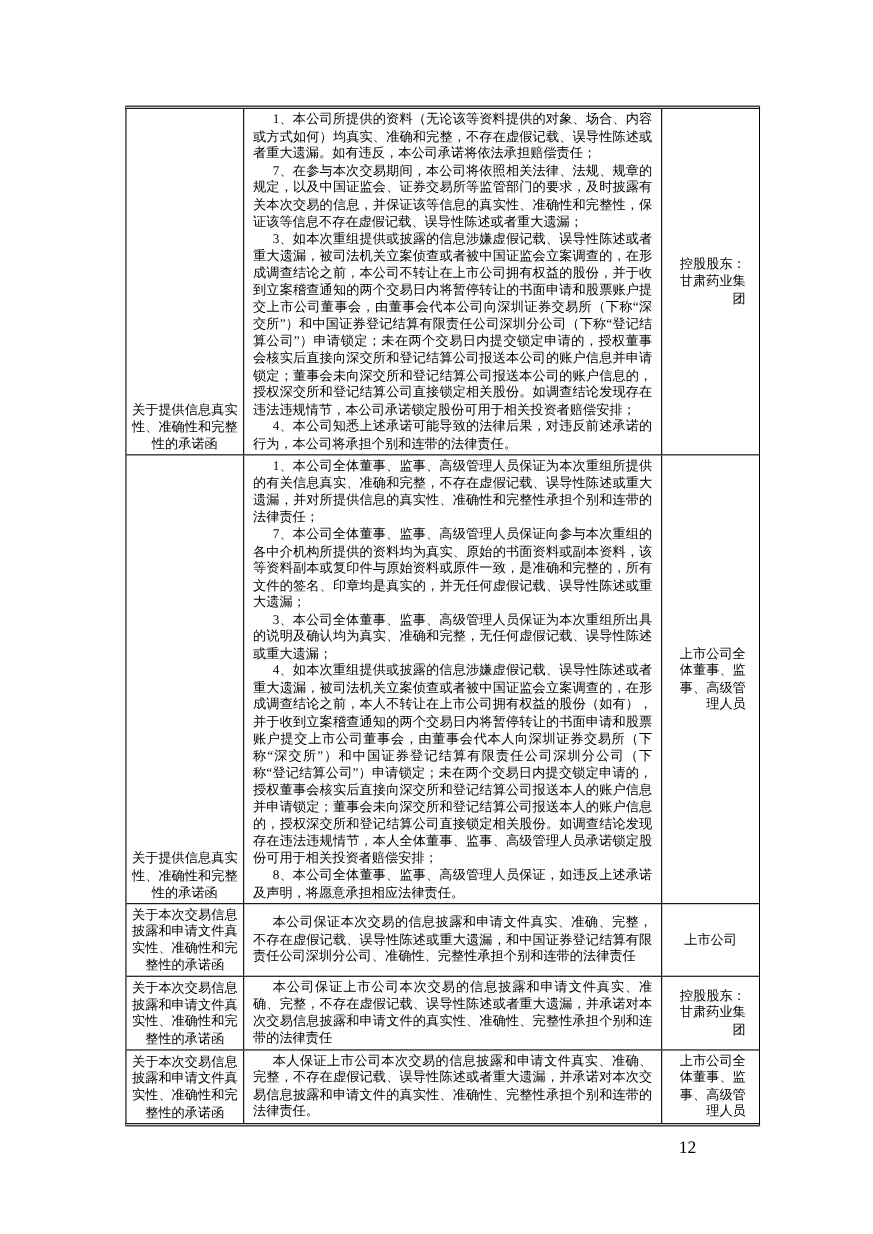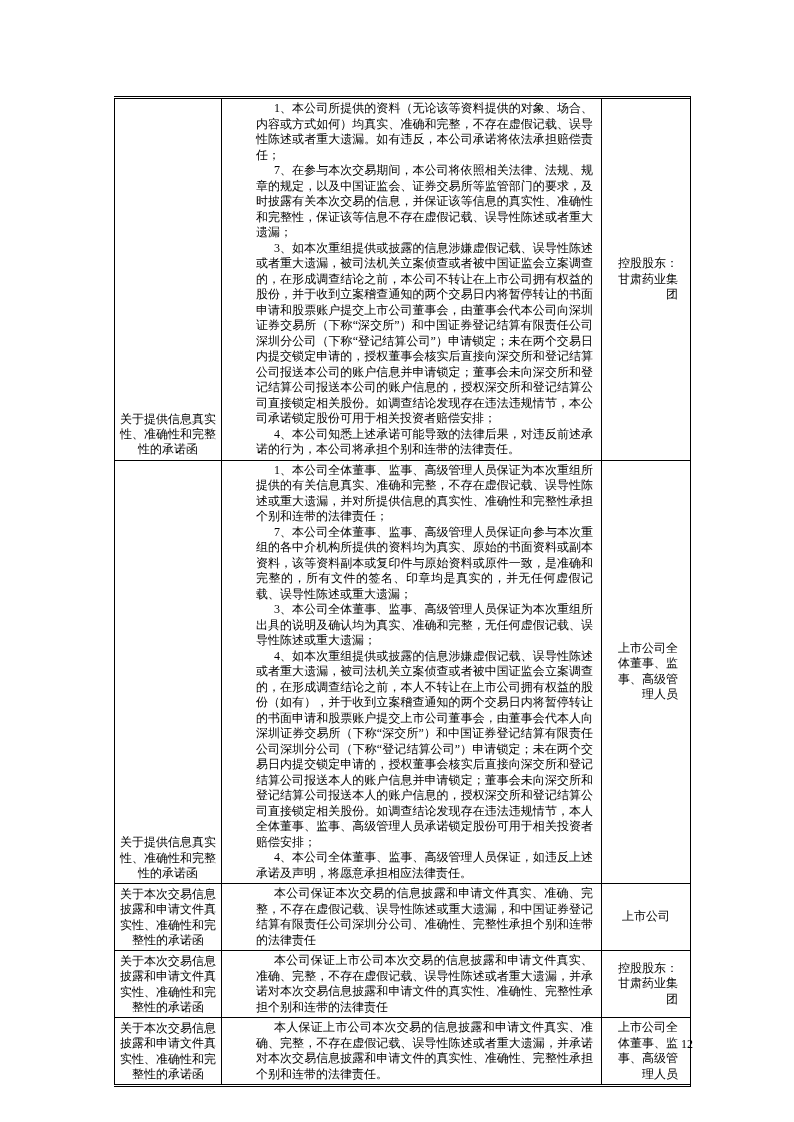--- a/index.html
+++ b/index.html
@@ -50,41 +50,40 @@
   .cell-content {
     flex: 1;
     border-right: 1px solid #000;
     padding: 2px 8px;
     font-size: 12px;
     line-height: 15.5px;
     text-align: justify;
     display: flex;
     flex-direction: column;
     justify-content: center;
-    margin-left: 26px;
   }
   .cell-entity {
     width: 88px;
     display: flex;
     align-items: center;
     justify-content: center;
     text-align: right;
     padding: 2px 12px;
     font-size: 12px;
     line-height: 15.5px;
   }
   .para {
     margin: 0;
     text-indent: 1.5em;
   }
   .page-number {
     position: absolute;
-    left: 681px;
+    left: 617px;
     top: 1036px;
-    font-size: 12px;
+    font-size: 16px;
     line-height: 16px;
   }
 </style>
 </head>
 <body>
 
 <div class="doc-table">
 
   <div class="t-row">
     <div class="cell cell-label">
@@ -103,21 +102,21 @@
 
   <div class="t-row">
     <div class="cell cell-label">
       <span>关于提供信息真实性、准确性和完整性的承诺函</span>
     </div>
     <div class="cell cell-content">
       <p class="para">1、本公司全体董事、监事、高级管理人员保证为本次重组所提供的有关信息真实、准确和完整，不存在虚假记载、误导性陈述或重大遗漏，并对所提供信息的真实性、准确性和完整性承担个别和连带的法律责任；</p>
       <p class="para">7、本公司全体董事、监事、高级管理人员保证向参与本次重组的各中介机构所提供的资料均为真实、原始的书面资料或副本资料，该等资料副本或复印件与原始资料或原件一致，是准确和完整的，所有文件的签名、印章均是真实的，并无任何虚假记载、误导性陈述或重大遗漏；</p>
       <p class="para">3、本公司全体董事、监事、高级管理人员保证为本次重组所出具的说明及确认均为真实、准确和完整，无任何虚假记载、误导性陈述或重大遗漏；</p>
       <p class="para">4、如本次重组提供或披露的信息涉嫌虚假记载、误导性陈述或者重大遗漏，被司法机关立案侦查或者被中国证监会立案调查的，在形成调查结论之前，本人不转让在上市公司拥有权益的股份（如有），并于收到立案稽查通知的两个交易日内将暂停转让的书面申请和股票账户提交上市公司董事会，由董事会代本人向深圳证券交易所（下称“深交所”）和中国证券登记结算有限责任公司深圳分公司（下称“登记结算公司”）申请锁定；未在两个交易日内提交锁定申请的，授权董事会核实后直接向深交所和登记结算公司报送本人的账户信息并申请锁定；董事会未向深交所和登记结算公司报送本人的账户信息的，授权深交所和登记结算公司直接锁定相关股份。如调查结论发现存在违法违规情节，本人全体董事、监事、高级管理人员承诺锁定股份可用于相关投资者赔偿安排；</p>
-      <p class="para">4、本公司全体董事、监事、高级管理人员保证，如违反上述承诺及声明，将愿意承担相应法律责任。</p>
+      <p class="para">8、本公司全体董事、监事、高级管理人员保证，如违反上述承诺及声明，将愿意承担相应法律责任。</p>
     </div>
     <div class="cell cell-entity">
       <span>上市公司全体董事、监事、高级管理人员</span>
     </div>
   </div>
 
   <div class="t-row">
     <div class="cell cell-label">
       <span>关于本次交易信息披露和申请文件真实性、准确性和完整性的承诺函</span>
     </div>

